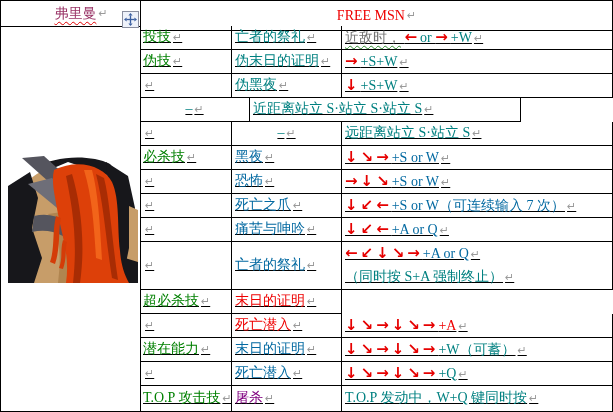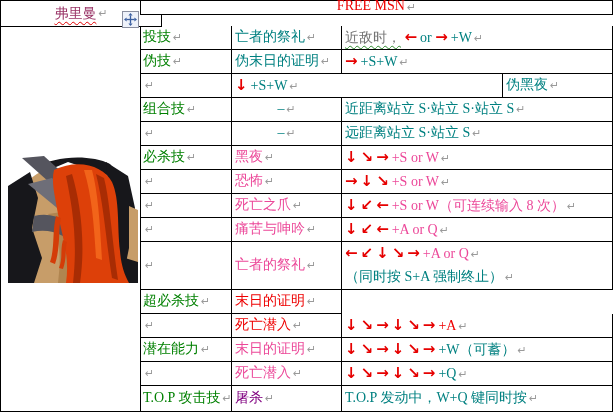--- a/index.html
+++ b/index.html
@@ -3,35 +3,35 @@
 <meta charset="utf-8">
 <style>
   html,body{margin:0;padding:0;background:#fff;}
   .screen{
     position:relative;width:613px;height:412px;background:#ffffff;overflow:hidden;
     font-family:"Liberation Serif","DejaVu Serif",serif;font-size:14px;color:#000;
   }
   .abscell{position:absolute;box-sizing:border-box;border:1px solid #000;background:#fff;}
   .hcell{display:flex;align-items:center;justify-content:center;white-space:pre;}
   .name-cell{left:0;top:0;width:162px;height:27px;}
-  .title-cell{left:140;top:0;width:473px;height:15px;left:140px;align-items:flex-end;}
+  .title-cell{left:140;top:0;width:473px;height:31px;left:140px;}
   .image-cell{left:0;top:26px;width:141px;height:386px;}
-  .rows-wrap{position:absolute;left:140px;top:26px;width:473px;height:358px;}
+  .rows-wrap{position:absolute;left:140px;top:26px;width:473px;height:358px;text-decoration:underline;}
   .trow{display:flex;height:24px;}
   .tcell{box-sizing:border-box;border-right:1px solid #000;border-bottom:1px solid #000;
          padding:0 0 0 3px;overflow:hidden;display:flex;flex-direction:column;justify-content:center;}
   .tcell.cat{width:92px;}
   .tcell.move{width:110px;}
   .tcell.cmd{width:271px;}
   .tcell.center{align-items:center;padding-left:0;}
   .line{line-height:22px;white-space:pre;}
   .seg{}
   .green{color:#008000;}
   .teal{color:#008080;margin-top:45px;}
-  .blue{color:#ec4899;}
+  .blue{color:#0369a1;}
   .red{color:#EE0000;}
   .purple{color:#800080;}
   .magenta{color:#993366;}
   .arrows{color:#E60000;font-weight:bold;letter-spacing:3px;font-size:15px;
           font-family:"DejaVu Sans",sans-serif;}
   .green-wavy{color:#737373;text-decoration:underline wavy #2e8b2e;
               text-decoration-thickness:1px;text-underline-offset:3px;}
   .wavy-red{text-decoration:underline wavy #e00000;text-decoration-thickness:1px;
             text-underline-offset:3px;}
   .pilcrow{color:#9a9a9a;font-size:11px;margin-left:2px;font-family:"DejaVu Sans",sans-serif;}
@@ -118,31 +118,28 @@
           <div class="line"><span class="seg teal">伪末日的证明</span><span class="seg pilcrow">↵</span></div>
         </div>
         <div class="tcell cmd">
           <div class="line"><span class="seg arrows">→</span><span class="seg teal">+S+W</span><span class="seg pilcrow">↵</span></div>
         </div>
       </div>
       <div class="trow">
         <div class="tcell cat">
           <div class="line"><span class="seg pilcrow">↵</span></div>
         </div>
+        <div class="tcell move">
+          <div class="line"><span class="seg teal">伪黑夜</span><span class="seg pilcrow">↵</span></div>
+        </div>
         <div class="tcell cmd">
           <div class="line"><span class="seg arrows">↓</span><span class="seg teal">+S+W</span><span class="seg pilcrow">↵</span></div>
         </div>
-        <div class="tcell move">
-          <div class="line"><span class="seg teal">伪黑夜</span><span class="seg pilcrow">↵</span></div>
-        </div>
-      </div>
-      <div class="trow">
-        <div class="tcell cat">
-          <div class="line"><span class="seg green">组合技</span><span class="seg pilcrow">↵</span></div>
-        </div>
+      </div>
+      <div class="trow">
         <div class="tcell move center">
           <div class="line"><span class="seg teal">–</span><span class="seg pilcrow">↵</span></div>
         </div>
         <div class="tcell cmd">
           <div class="line"><span class="seg teal">近距离站立 S·站立 S·站立 S</span><span class="seg pilcrow">↵</span></div>
         </div>
       </div>
       <div class="trow">
         <div class="tcell cat">
           <div class="line"><span class="seg pilcrow">↵</span></div>
@@ -177,21 +174,21 @@
         </div>
       </div>
       <div class="trow">
         <div class="tcell cat">
           <div class="line"><span class="seg pilcrow">↵</span></div>
         </div>
         <div class="tcell move">
           <div class="line"><span class="seg blue">死亡之爪</span><span class="seg pilcrow">↵</span></div>
         </div>
         <div class="tcell cmd">
-          <div class="line"><span class="seg arrows">↓↙←</span><span class="seg blue">+S or W（可连续输入 8 次）</span><span class="seg pilcrow">↵</span></div>
+          <div class="line"><span class="seg arrows">↓↙←</span><span class="seg blue">+S or W（可连续输入 7 次）</span><span class="seg pilcrow">↵</span></div>
         </div>
       </div>
       <div class="trow">
         <div class="tcell cat">
           <div class="line"><span class="seg pilcrow">↵</span></div>
         </div>
         <div class="tcell move">
           <div class="line"><span class="seg blue">痛苦与呻吟</span><span class="seg pilcrow">↵</span></div>
         </div>
         <div class="tcell cmd">

